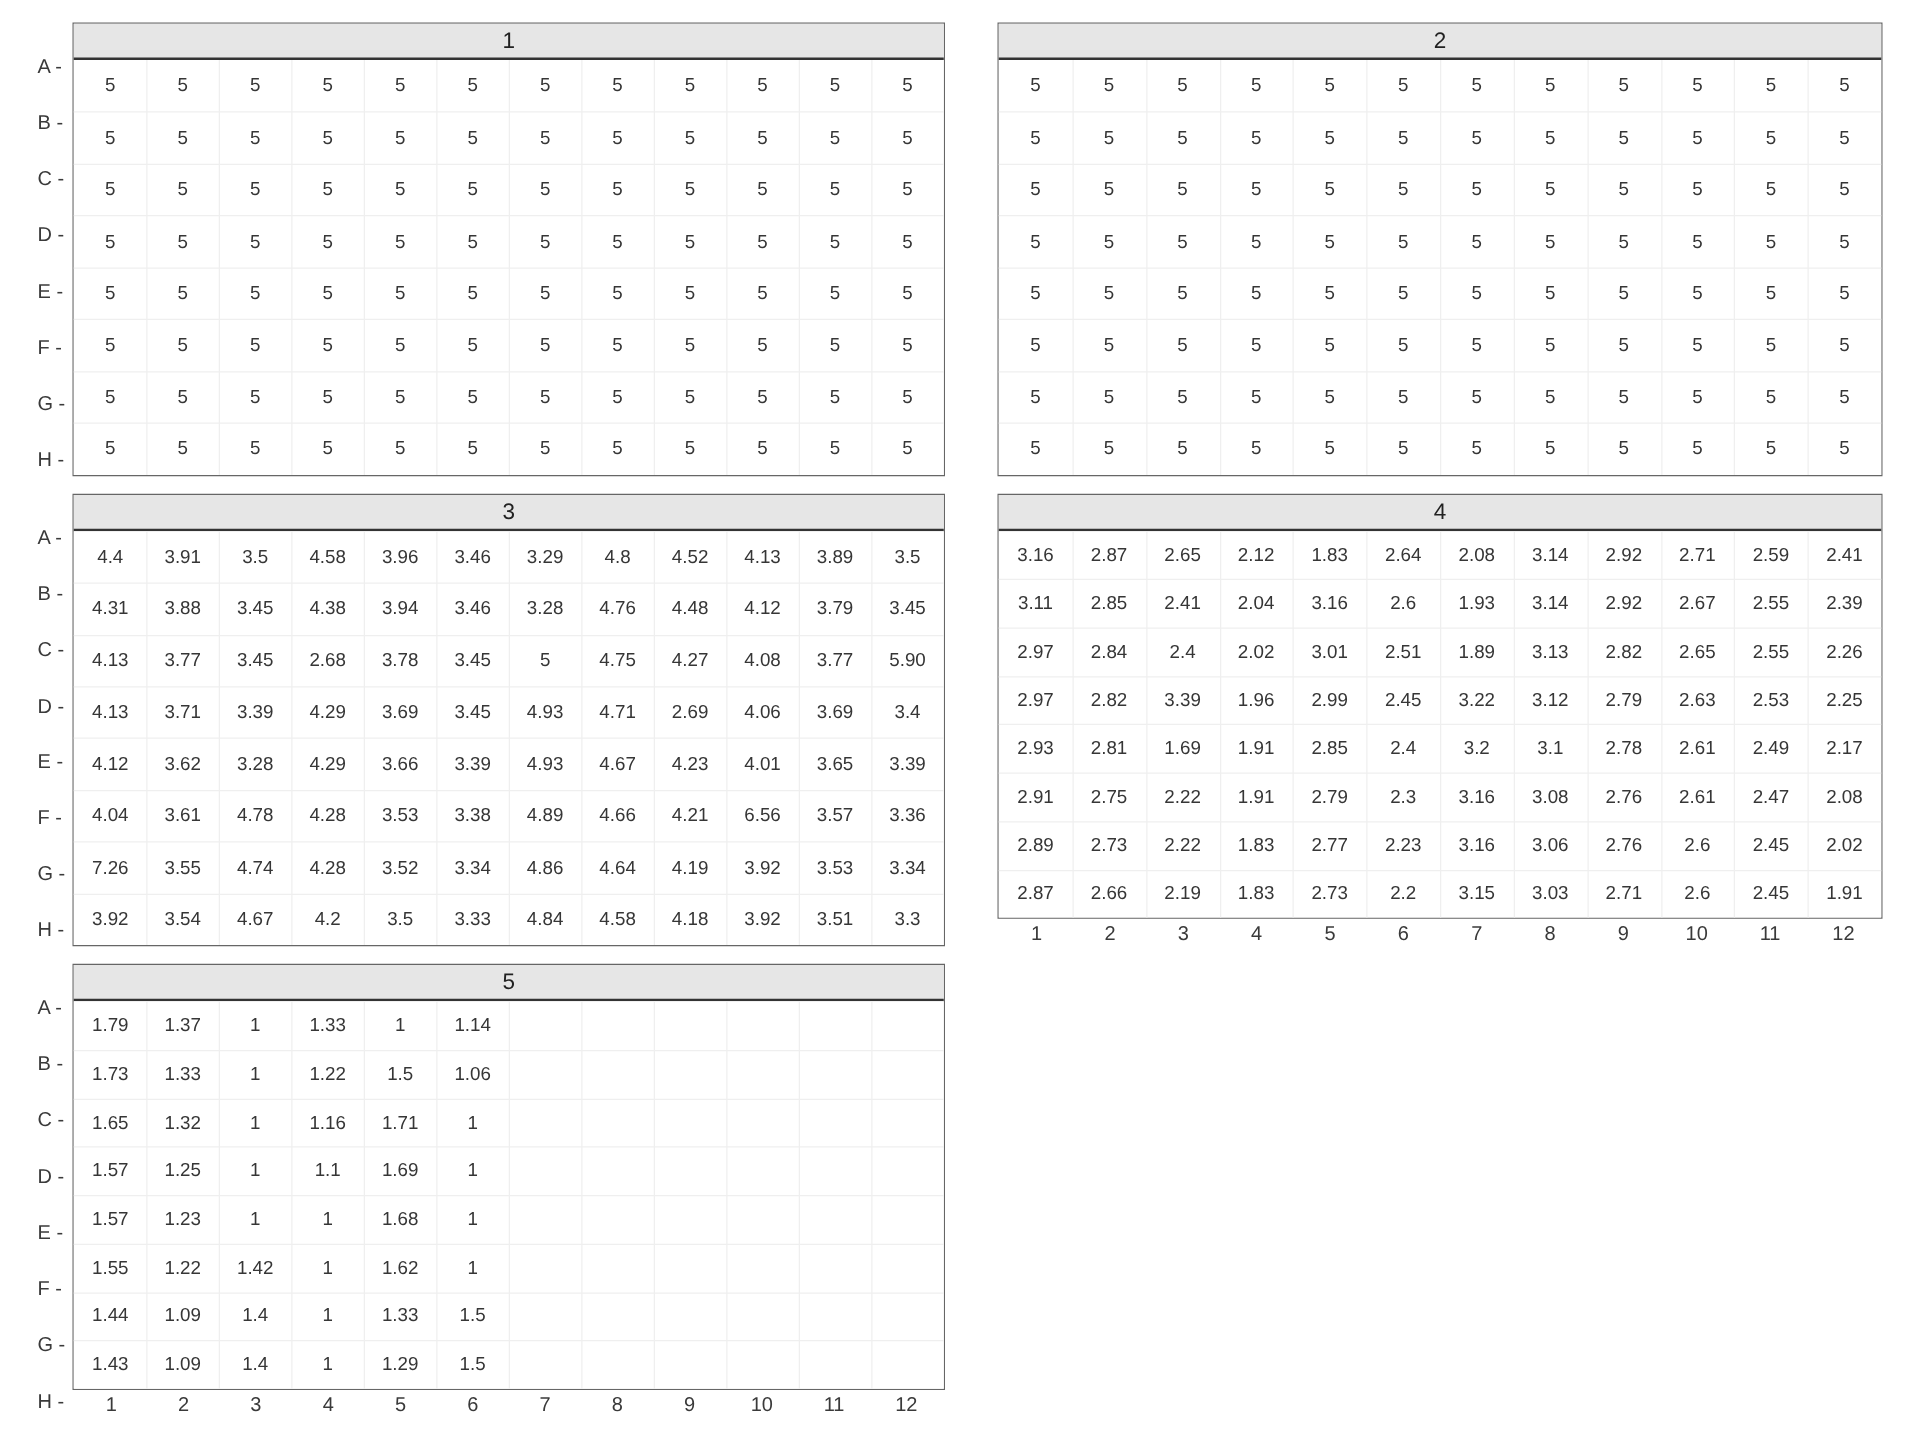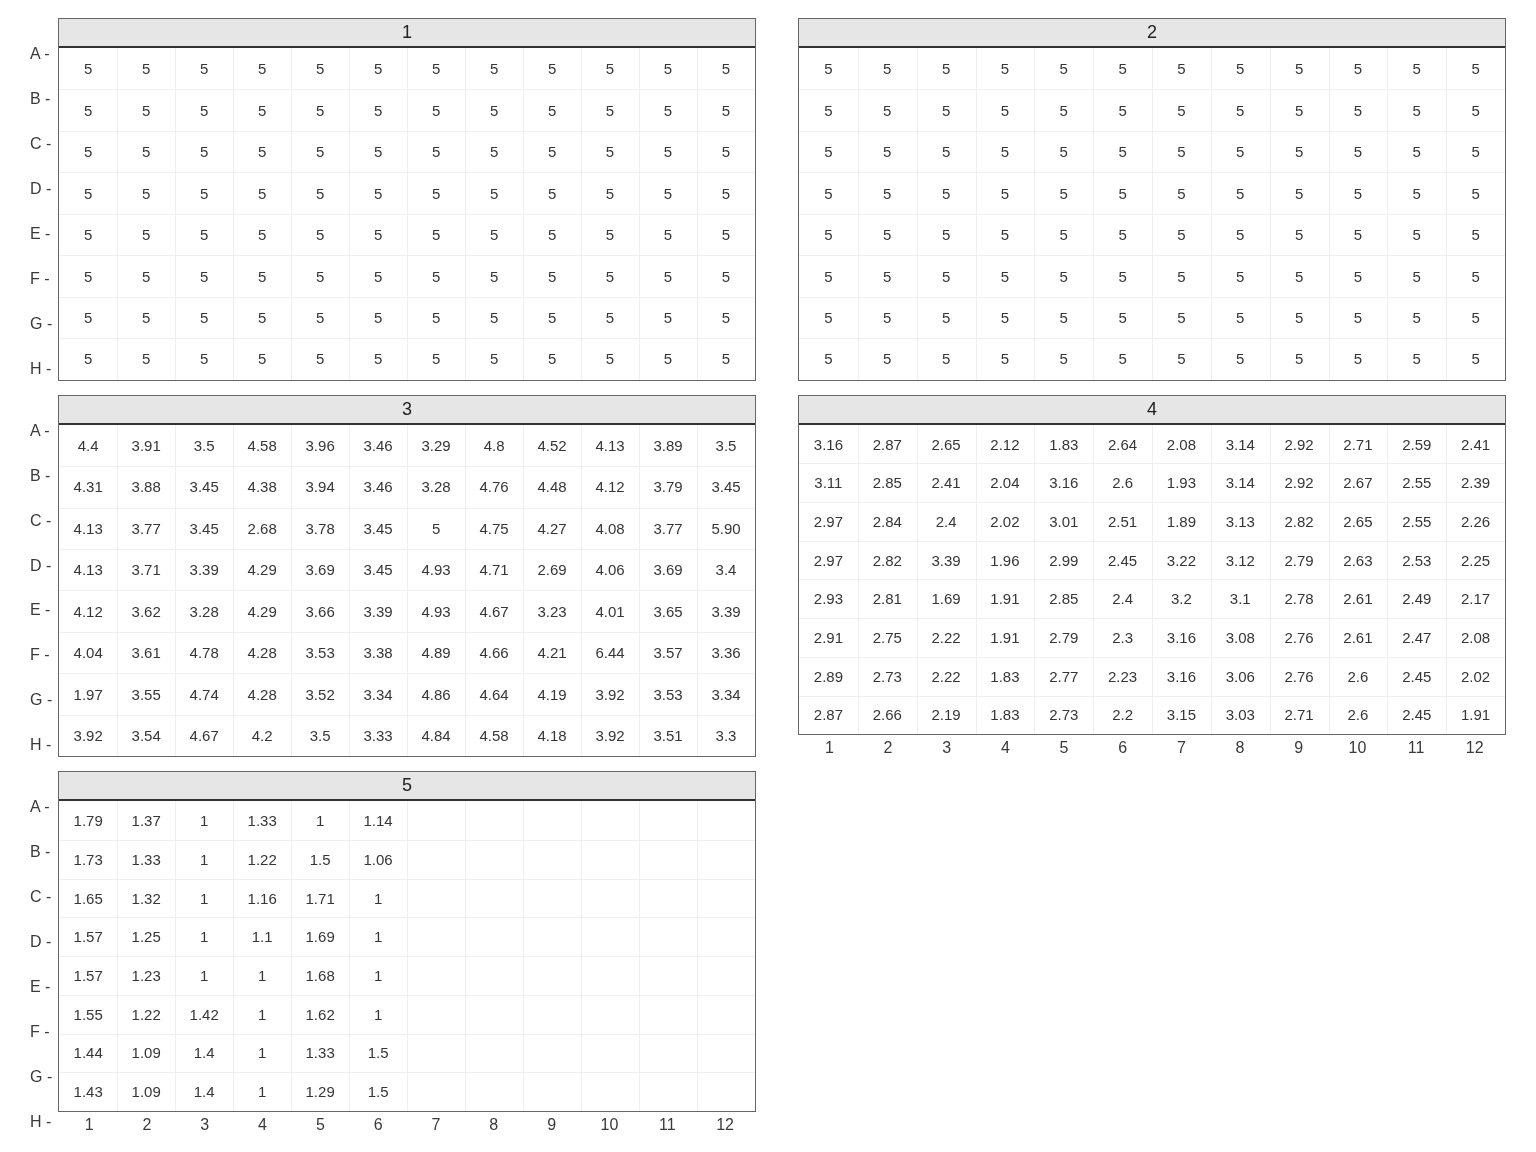--- a/index.html
+++ b/index.html
@@ -375,37 +375,37 @@
                 <div class="cell">3.69</div>
                 <div class="cell">3.4</div>
                 <div class="cell">4.12</div>
                 <div class="cell">3.62</div>
                 <div class="cell">3.28</div>
                 <div class="cell">4.29</div>
                 <div class="cell">3.66</div>
                 <div class="cell">3.39</div>
                 <div class="cell">4.93</div>
                 <div class="cell">4.67</div>
-                <div class="cell">3.23</div>
+                <div class="cell">4.23</div>
                 <div class="cell">4.01</div>
                 <div class="cell">3.65</div>
                 <div class="cell">3.39</div>
                 <div class="cell">4.04</div>
                 <div class="cell">3.61</div>
                 <div class="cell">4.78</div>
                 <div class="cell">4.28</div>
                 <div class="cell">3.53</div>
                 <div class="cell">3.38</div>
                 <div class="cell">4.89</div>
                 <div class="cell">4.66</div>
                 <div class="cell">4.21</div>
-                <div class="cell">6.44</div>
+                <div class="cell">6.56</div>
                 <div class="cell">3.57</div>
                 <div class="cell">3.36</div>
-                <div class="cell">1.97</div>
+                <div class="cell">7.26</div>
                 <div class="cell">3.55</div>
                 <div class="cell">4.74</div>
                 <div class="cell">4.28</div>
                 <div class="cell">3.52</div>
                 <div class="cell">3.34</div>
                 <div class="cell">4.86</div>
                 <div class="cell">4.64</div>
                 <div class="cell">4.19</div>
                 <div class="cell">3.92</div>
                 <div class="cell">3.53</div>

